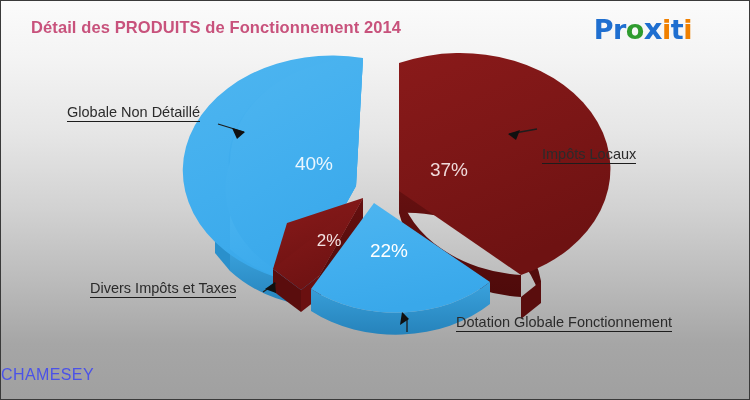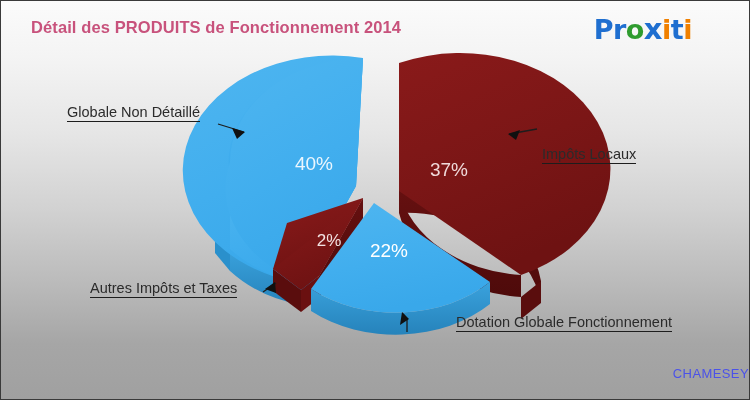--- a/index.html
+++ b/index.html
@@ -51,22 +51,22 @@
     border-bottom:1.3px solid #1d1d1d;
   }
   #lbl-divers{left:66px;top:103px;}
   #lbl-autres{left:89px;top:279px;}
   #lbl-impots{left:541px;top:113px;margin-top:32px;}
   #lbl-dotation{left:407px;top:313px;margin-left:48px;}
 
   
   #footer{
     position:absolute;left:0;right:0;top:365px;
-    text-align:right;
-    font-size:13px;
+    text-align:left;
+    font-size:16px;
     color:#4b52e8;
     letter-spacing:.4px;
   }
 </style>
 </head>
 <body>
 
 <div id="root">
 
   <div id="title">Détail des PRODUITS de Fonctionnement 2014</div>
@@ -172,19 +172,19 @@
     </g>
     <g fill="#101010">
       <polygon points="244,131 231,127 236,138"></polygon>
       <polygon points="274,281 264,288 275,292"></polygon>
       <polygon points="507,133 519,129 515,139"></polygon>
       <polygon points="401,311 399,324 408,318"></polygon>
     </g>
   </svg>
 
   <div class="callout" id="lbl-divers">Globale Non Détaillé</div>
-  <div class="callout" id="lbl-autres">Autres Impôts et Taxes</div>
+  <div class="callout" id="lbl-autres">Divers Impôts et Taxes</div>
   <div class="callout" id="lbl-impots">Impôts Locaux</div>
   <div class="callout" id="lbl-dotation">Dotation Globale Fonctionnement</div>
 
   <div id="footer">CHAMESEY</div>
 
 </div>
 
 </body></html>

